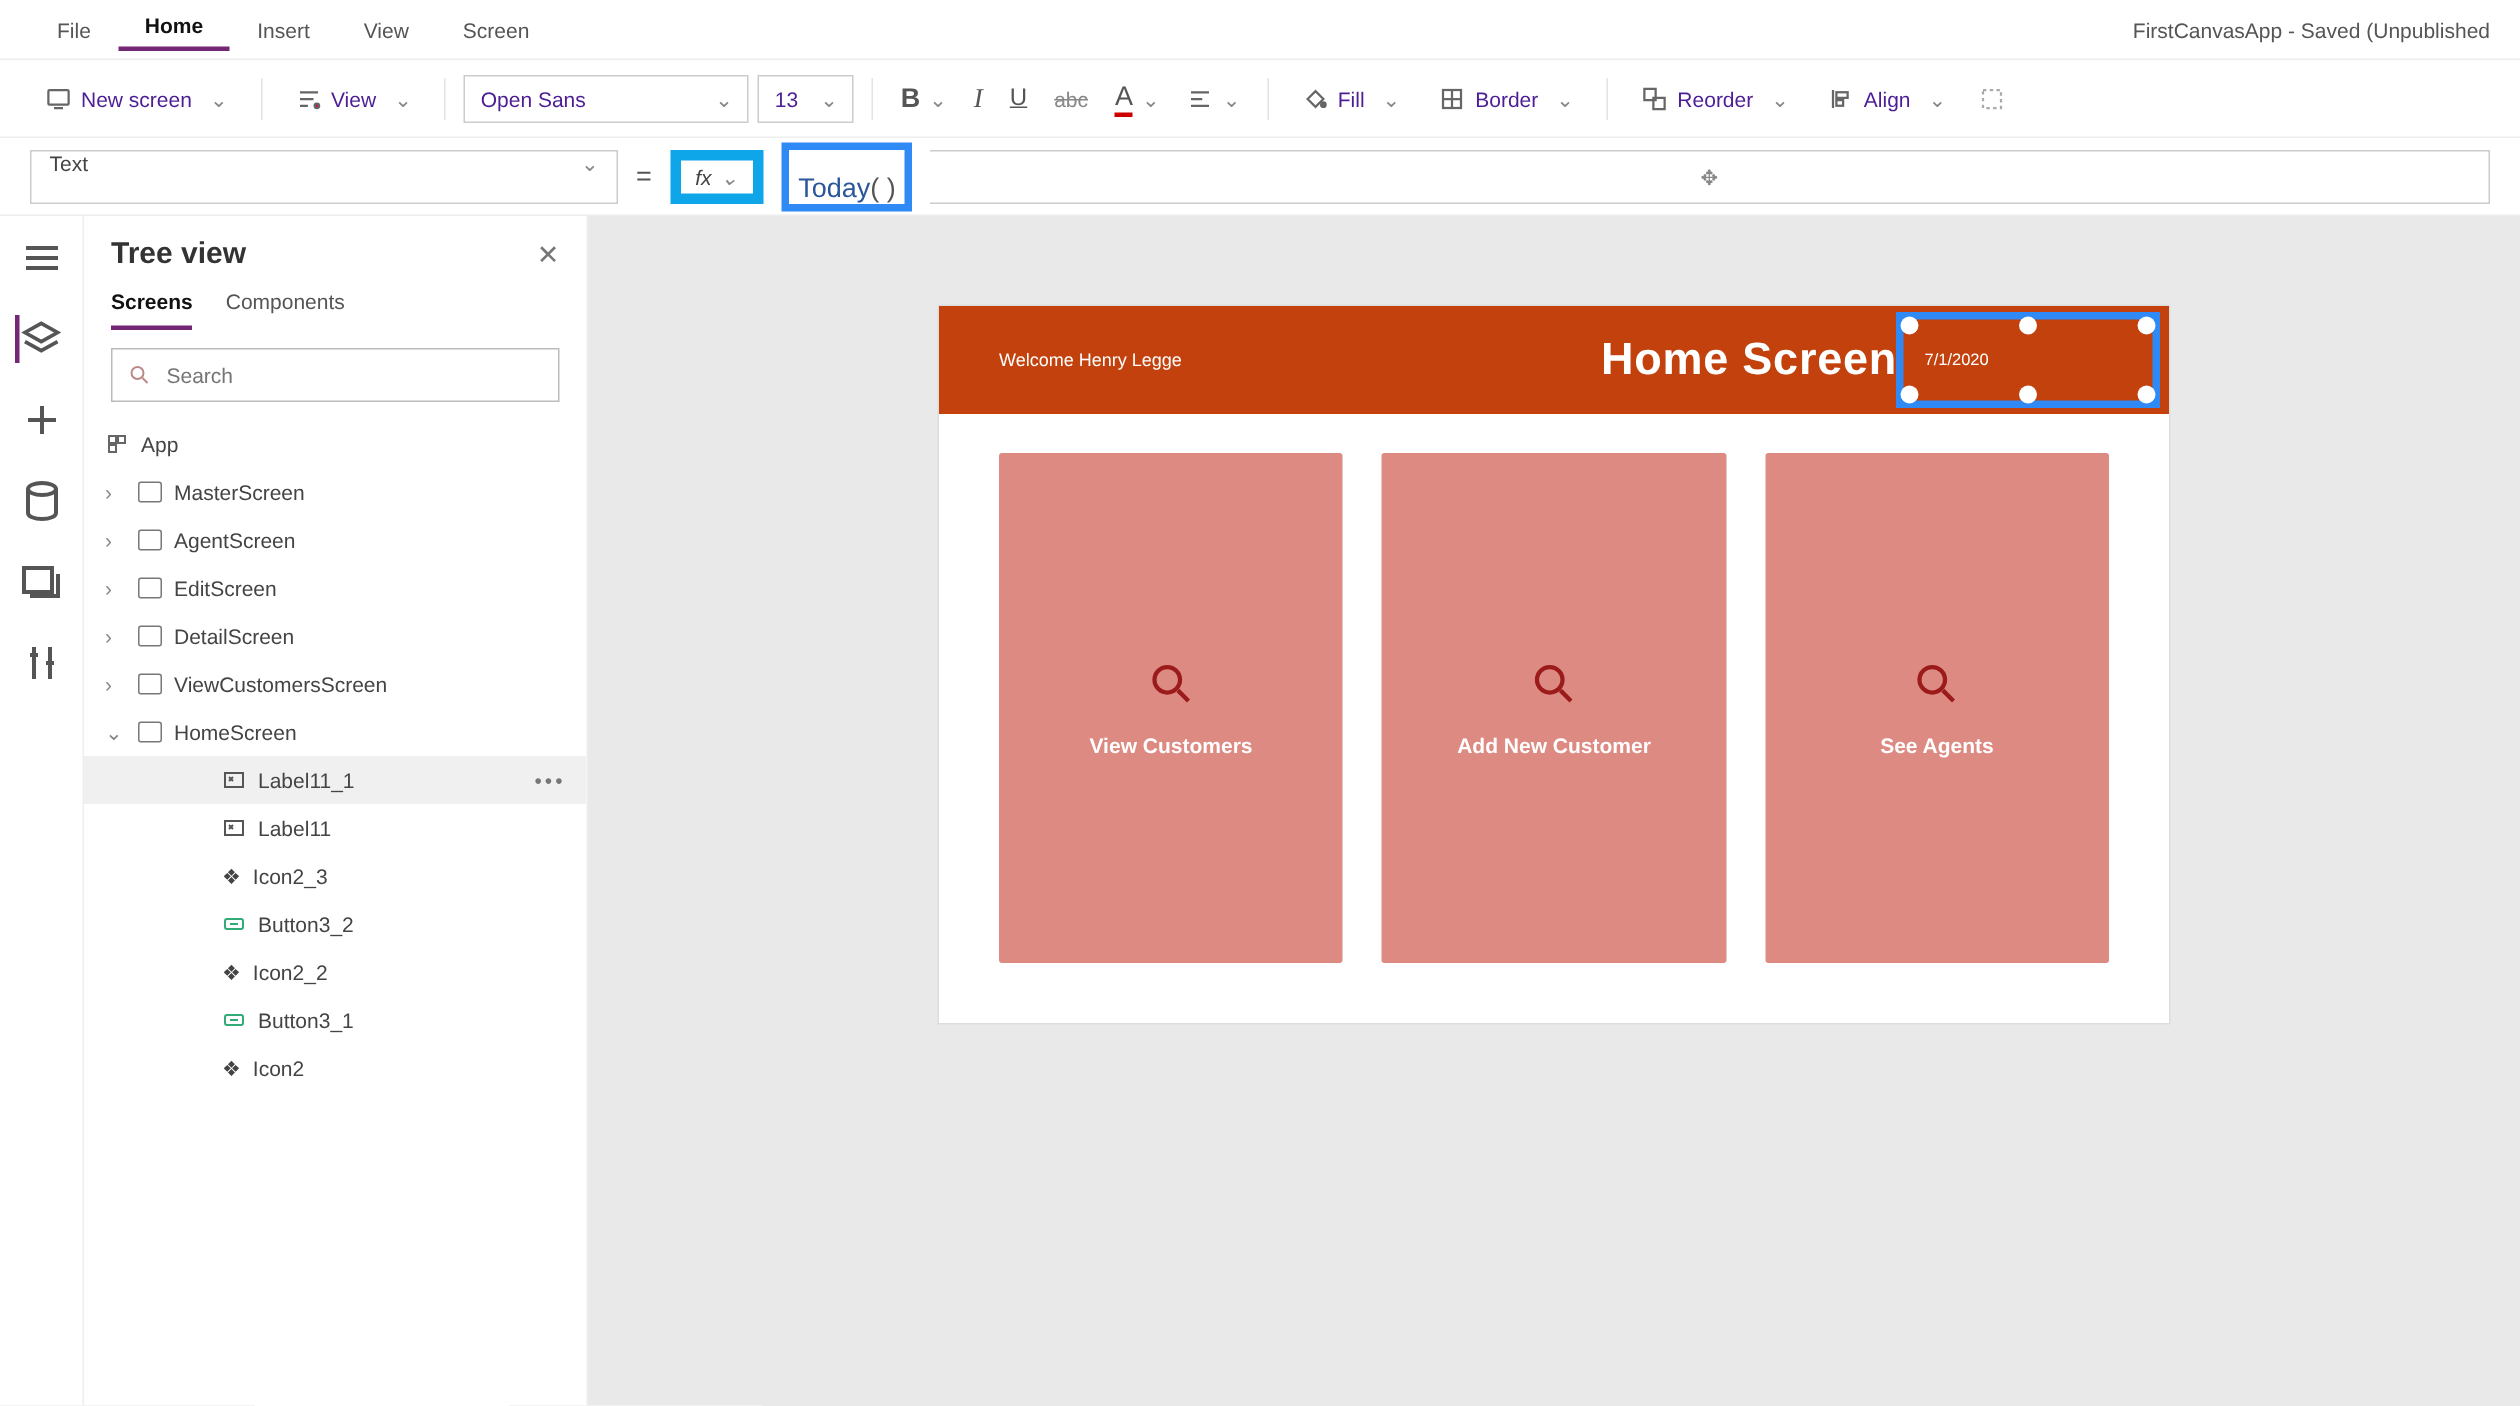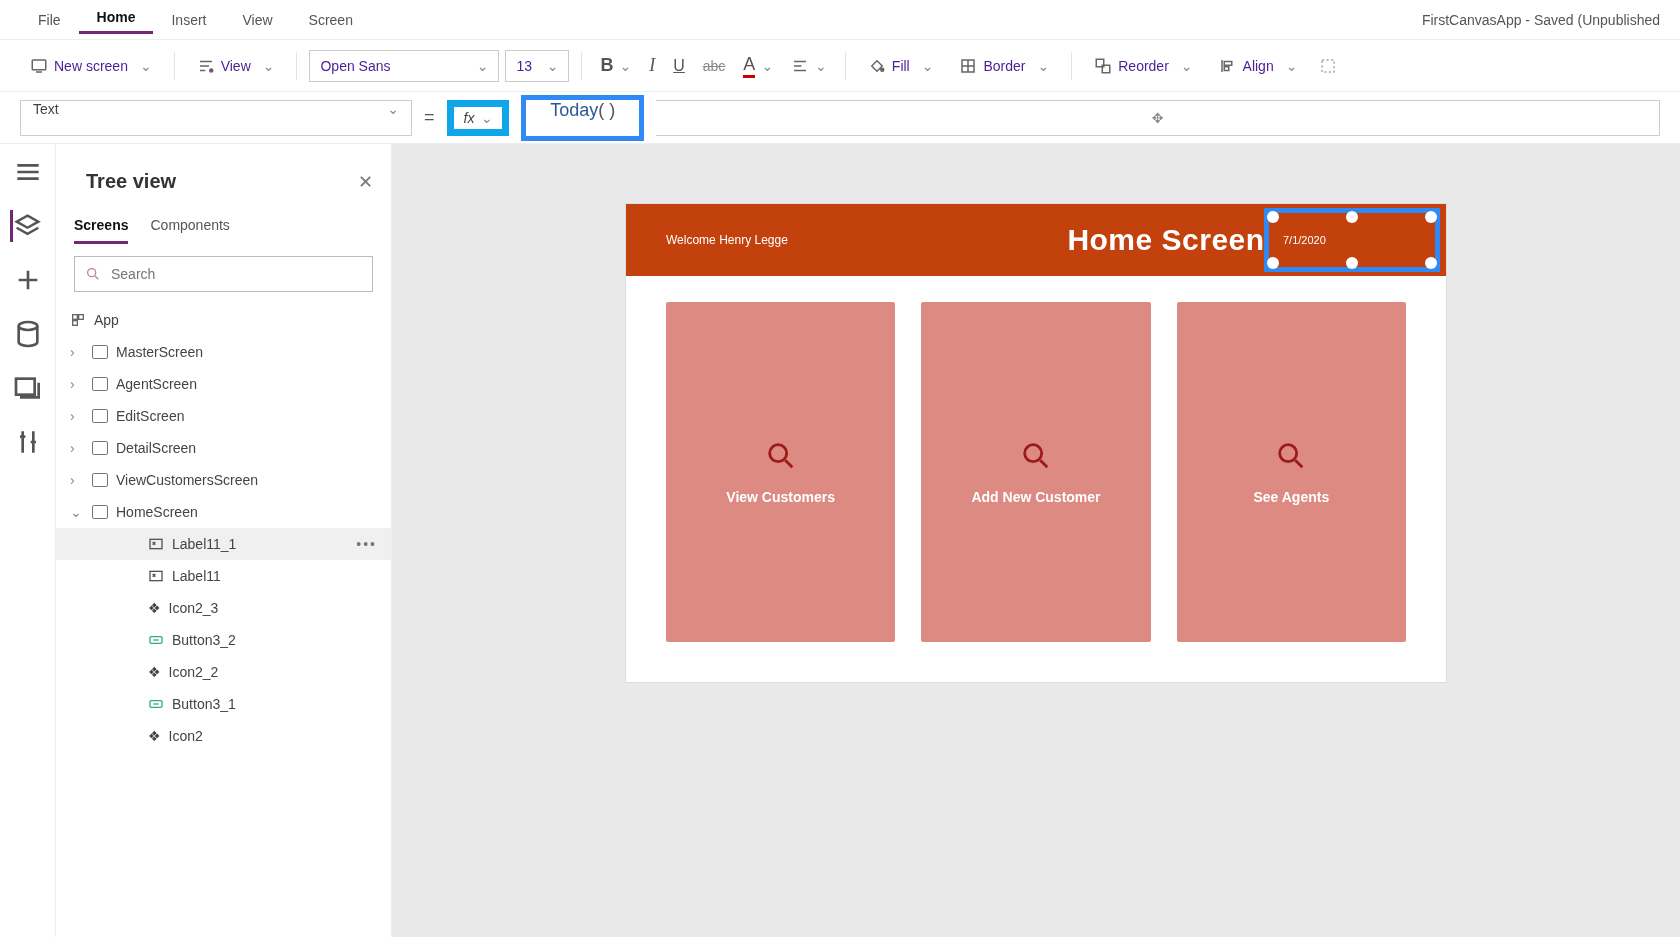--- a/index.html
+++ b/index.html
@@ -20,38 +20,38 @@
   .select { border: 1px solid #ccc; background: #fff; height: 32px; display: flex; align-items: center; justify-content: space-between; padding: 0 10px; color: #4c1d95; }
   .chev::after { content: "⌄"; color: #888; margin-left: 6px; font-size: 14px; }
   .ribbon svg { width: 18px; height: 18px; }
   .ibtn { color: #555; padding: 4px 6px; cursor: pointer; display:flex; align-items:center; }
 
   
   .formula { height: 52px; display: flex; align-items: center; padding: 10px 20px; gap: 12px; border-bottom: 1px solid #eee; }
   .prop-select { border: 1px solid #ccc; width: 392px; height: 36px; display:flex; align-items:flex-start; justify-content:space-between; padding: 0 12px; color:#444; }
   .eq { color: #555; font-size: 18px; }
   .fx { border:7px solid #0ea5e9; height:36px; padding:0 10px; display:flex; align-items:center; font-style: italic; color:#444; }
-  .formula-box { border:5px solid #2f8af5; height:46px; display:flex; align-items:flex-start; padding:0 24px; font-family: Consolas, monospace; font-size:18px; }
+  .formula-box { border:5px solid #2f8af5; height:46px; display:flex; align-items:flex-end; padding:0 6px; font-family: Consolas, monospace; font-size:18px; }
   .formula-box .fn { color:#2b579a; }
   .formula-box .paren { color:#555; }
   .formula-rest { flex:1; height:36px; border:1px solid #ccc; border-left:none; position:relative; }
   .move-icon { position:absolute; left:50%; top:50%; transform:translate(-50%,-50%); color:#888; }
 
   
   .body { flex:1; display:flex; min-height:0; }
 
   
   .rail { width:56px; border-right:1px solid #eee; display:flex; flex-direction:column; align-items:center; padding-top:12px; gap:22px; color:#555; }
   .rail .ritem { width:32px; height:32px; display:flex; align-items:center; justify-content:center; cursor:pointer; }
   .rail .ritem.active { border-left:3px solid #742774; margin-left:-3px; }
 
   
   .panel { width:336px; border-right:1px solid #eee; display:flex; flex-direction:column; }
   .panel-head { display:flex; align-items:center; justify-content:space-between; padding:14px 18px 4px; }
-  .panel-head h2 { margin:12px; font-size:20px; font-weight:600; color:#333; }
+  .panel-head h2 { margin:0; font-size:20px; font-weight:600; color:#333; }
   .panel-tabs { display:flex; gap:22px; padding:8px 18px 0; }
   .panel-tabs .t { padding-bottom:8px; color:#555; cursor:pointer; }
   .panel-tabs .t.active { color:#111; font-weight:600; border-bottom:3px solid #742774; }
   .search { margin:12px 18px; border:1px solid #bbb; height:36px; display:flex; align-items:center; padding:0 10px; gap:8px; color:#888; }
   .search input { border:none; outline:none; flex:1; font-size:14px; }
   .tree { overflow:auto; flex:1; }
   .tnode { display:flex; align-items:center; gap:8px; padding:8px 14px; color:#444; cursor:pointer; }
   .tnode .arrow { width:14px; color:#888; }
   .tnode.depth2 { padding-left:92px; }
   .tnode.sel { background:#f0f0f0; }

